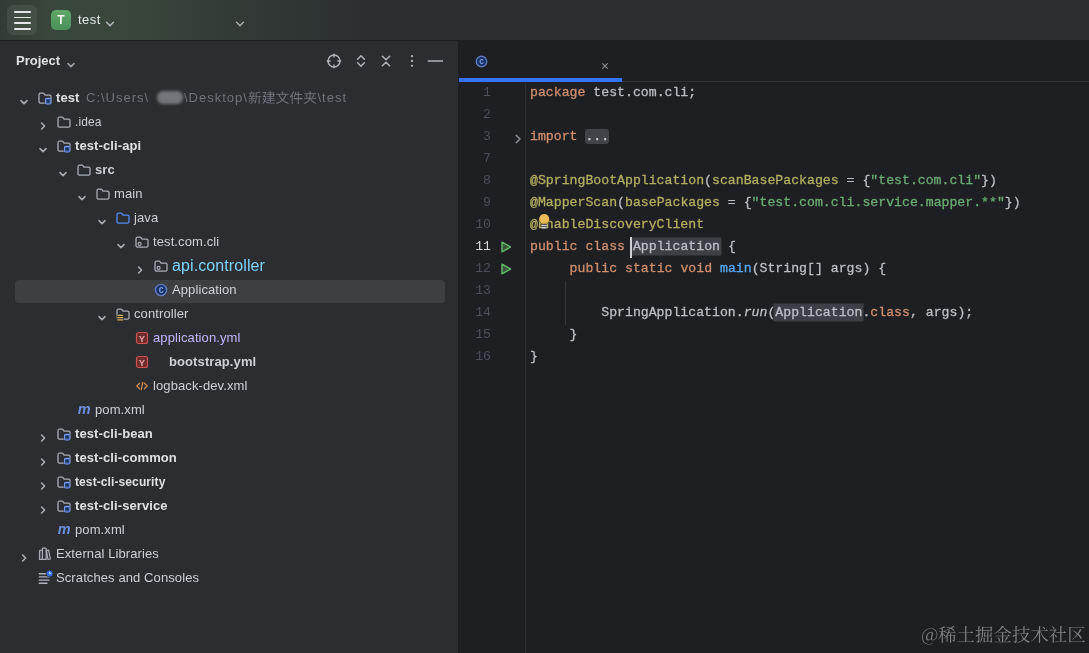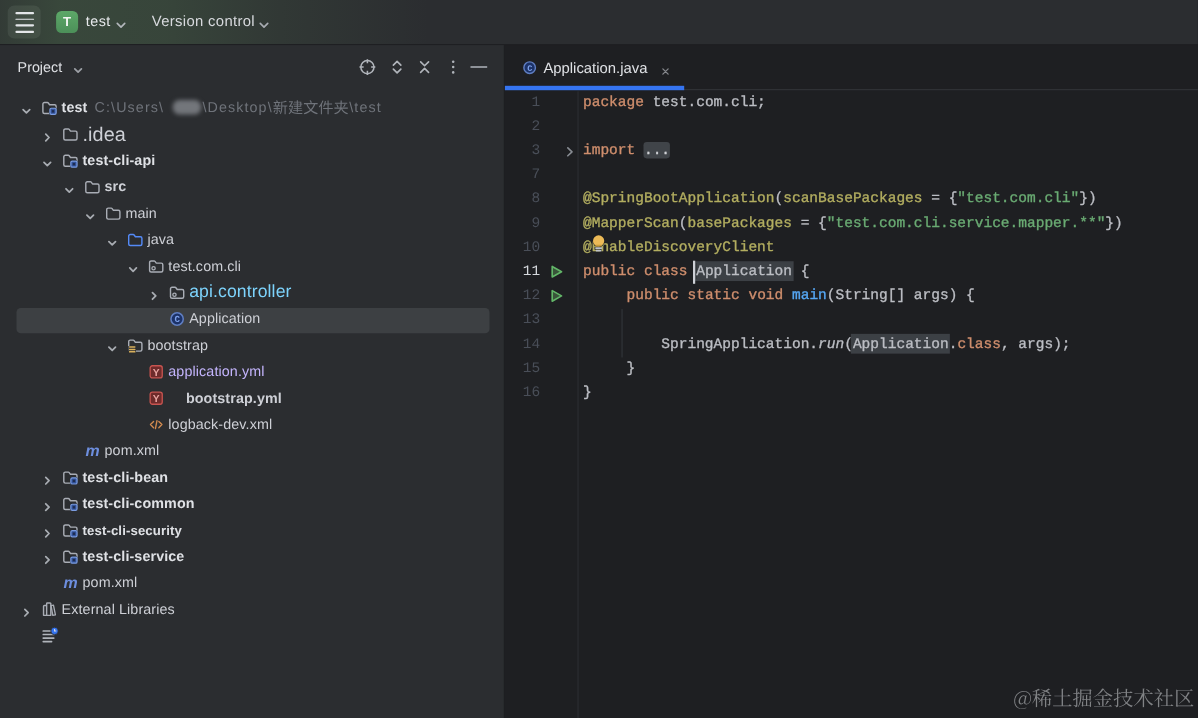--- a/index.html
+++ b/index.html
@@ -12,28 +12,27 @@
  <div style="position:absolute;left:7px;top:5px;width:30px;height:30px;border-radius:6px;background:rgba(200,225,200,.09)"></div>
  <div style="position:absolute;left:14px;top:11.2px;width:16.5px;height:1.7px;border-radius:1px;background:#e4e6e9"></div>
     <div style="position:absolute;left:14px;top:16.8px;width:16.5px;height:1.7px;border-radius:1px;background:#e4e6e9"></div>
     <div style="position:absolute;left:14px;top:22.4px;width:16.5px;height:1.7px;border-radius:1px;background:#e4e6e9"></div>
     <div style="position:absolute;left:14px;top:28.0px;width:16.5px;height:1.7px;border-radius:1px;background:#e4e6e9"></div>
  <div style="position:absolute;left:51px;top:10px;width:20px;height:20px;border-radius:5px;background:linear-gradient(180deg,#5da868,#4c9059);text-align:center;line-height:20px;font-size:12px;font-weight:700;color:#f3f5f3">T</div>
  <div style="position:absolute;left:78px;top:0;height:40px;line-height:40px;font-size:13px;letter-spacing:.45px;color:#e8eaed">test</div>
  <div style="position:absolute;left:104px;top:16px;width:12px;height:12px"><svg width="12" height="12" viewBox="0 0 12 12">
         <path d="M2.6 4.3 6 7.7 9.4 4.3" fill="none" stroke="#b3b7bc" stroke-width="1.5" stroke-linecap="round" stroke-linejoin="round"></path>
       </svg></div>
- <div style="position:absolute;left:138px;top:0;height:40px;line-height:40px;font-size:13.5px;letter-spacing:.3px;color:#d8dade">Version control</div>
  <div style="position:absolute;left:234px;top:16px;width:12px;height:12px"><svg width="12" height="12" viewBox="0 0 12 12">
         <path d="M2.6 4.3 6 7.7 9.4 4.3" fill="none" stroke="#a8acb2" stroke-width="1.5" stroke-linecap="round" stroke-linejoin="round"></path>
       </svg></div>
 </div>
 
 <div style="position:absolute;left:0;top:41px;width:458px;height:612px;background:#2b2d30">
- <div style="position:absolute;left:16px;top:8px;height:24px;line-height:24px;font-size:13px;font-weight:400;color:#dfe1e5">Project</div>
+ <div style="position:absolute;left:16px;top:8px;height:24px;line-height:24px;font-size:13px;font-weight:700;color:#dfe1e5">Project</div>
  <div style="position:absolute;left:66px;top:15px;width:10px;height:10px"><svg width="10" height="10" viewBox="0 0 10 10" style="">
         <path d="M2 3.6 5 6.6 8 3.6" fill="none" stroke="#9da0a6" stroke-width="1.6" stroke-linecap="round" stroke-linejoin="round"></path>
       </svg></div>
  <div style="position:absolute;left:326px;top:12px;width:16px;height:16px"><svg width="16" height="16" viewBox="0 0 16 16" style="">
         <circle cx="8" cy="8" r="6" fill="none" stroke="#b0b4ba" stroke-width="1.4"></circle>
         <path d="M8 0.8 V4.6 M8 11.4 V15.2 M0.8 8 H4.6 M11.4 8 H15.2" stroke="#b0b4ba" stroke-width="1.4"></path>
       </svg></div>
     <div style="position:absolute;left:353px;top:12px;width:16px;height:16px"><svg width="16" height="16" viewBox="0 0 16 16" style="">
         <path d="M4.6 6.2 8 2.8 11.4 6.2 M4.6 9.8 8 13.2 11.4 9.8" fill="none" stroke="#b0b4ba" stroke-width="1.5" stroke-linecap="round" stroke-linejoin="round"></path>
       </svg></div>
@@ -80,21 +79,21 @@
         </g>
       </g>
     </svg>
     <div style="position:absolute;left:317.5px;top:45px;height:24px;line-height:24px;font-size:13px;letter-spacing:1px;color:#6f737a;white-space:nowrap">\test</div>
     <div style="position:absolute;left:38px;top:76px;width:10px;height:10px"><svg width="10" height="10" viewBox="0 0 10 10" style="">
         <path d="M3.6 2 6.6 5 3.6 8" fill="none" stroke="#a8acb2" stroke-width="1.6" stroke-linecap="round" stroke-linejoin="round"></path>
       </svg></div>
     <div style="position:absolute;left:56px;top:73px;width:16px;height:16px"><svg width="16" height="16" viewBox="0 0 16 16" style="">
         <path d="M2 5.6 V11.8 A1.4 1.4 0 0 0 3.4 13.2 H12.6 A1.4 1.4 0 0 0 14 11.8 V6.6 A1.4 1.4 0 0 0 12.6 5.2 H8.1 L6.9 3.6 A1 1 0 0 0 6.1 3.2 H3.4 A1.4 1.4 0 0 0 2 4.6 Z" fill="none" stroke="#a9adb5" stroke-width="1.3" stroke-linejoin="round"></path>
       </svg></div>
-    <div style="position:absolute;left:75px;top:69px;height:24px;line-height:24px;font-size:18px;letter-spacing:.1px;font-weight:400;color:#ced0d6;white-space:nowrap">.idea</div>
+    <div style="position:absolute;left:75px;top:69px;height:24px;line-height:24px;font-size:12px;letter-spacing:.1px;font-weight:400;color:#ced0d6;white-space:nowrap">.idea</div>
     <div style="position:absolute;left:38px;top:100px;width:10px;height:10px"><svg width="10" height="10" viewBox="0 0 10 10" style="">
         <path d="M2 3.6 5 6.6 8 3.6" fill="none" stroke="#a8acb2" stroke-width="1.6" stroke-linecap="round" stroke-linejoin="round"></path>
       </svg></div>
     <div style="position:absolute;left:56px;top:97px;width:16px;height:16px"><svg width="16" height="16" viewBox="0 0 16 16" style="">
         <path d="M2 5.6 V11.8 A1.4 1.4 0 0 0 3.4 13.2 H12.6 A1.4 1.4 0 0 0 14 11.8 V6.6 A1.4 1.4 0 0 0 12.6 5.2 H8.1 L6.9 3.6 A1 1 0 0 0 6.1 3.2 H3.4 A1.4 1.4 0 0 0 2 4.6 Z" fill="none" stroke="#a9adb5" stroke-width="1.3" stroke-linejoin="round"></path>
         <rect x="7.6" y="7.6" width="7" height="7" rx="1.6" fill="#1e1f22" stroke="none"></rect>
         <rect x="8.4" y="8.4" width="5.6" height="5.6" rx="1.2" fill="#33549c" stroke="#7b9ce0" stroke-width="1.1"></rect>
         <rect x="10.1" y="10.1" width="2.2" height="2.2" fill="#1e2c50"></rect>
       </svg></div>
     <div style="position:absolute;left:75px;top:93px;height:24px;line-height:24px;font-size:13px;letter-spacing:.1px;font-weight:700;color:#dfe1e5;white-space:nowrap">test-cli-api</div>
@@ -144,21 +143,21 @@
     <div style="position:absolute;left:97px;top:268px;width:10px;height:10px"><svg width="10" height="10" viewBox="0 0 10 10" style="">
         <path d="M2 3.6 5 6.6 8 3.6" fill="none" stroke="#a8acb2" stroke-width="1.6" stroke-linecap="round" stroke-linejoin="round"></path>
       </svg></div>
     <div style="position:absolute;left:115px;top:265px;width:16px;height:16px"><svg width="16" height="16" viewBox="0 0 16 16" style="">
         <path d="M2 5.6 V11.8 A1.4 1.4 0 0 0 3.4 13.2 H12.6 A1.4 1.4 0 0 0 14 11.8 V6.6 A1.4 1.4 0 0 0 12.6 5.2 H8.1 L6.9 3.6 A1 1 0 0 0 6.1 3.2 H3.4 A1.4 1.4 0 0 0 2 4.6 Z" fill="none" stroke="#a9adb5" stroke-width="1.3" stroke-linejoin="round"></path>
         <rect x="1.6" y="8.6" width="7" height="6.6" fill="#2b2d30"></rect>
         <rect x="2.2" y="8.8" width="6" height="1.3" rx="0.6" fill="#d8b05c"></rect>
         <rect x="2.2" y="11" width="6" height="1.3" rx="0.6" fill="#d8b05c"></rect>
         <rect x="2.2" y="13.2" width="6" height="1.3" rx="0.6" fill="#d8b05c"></rect>
       </svg></div>
-    <div style="position:absolute;left:134px;top:261px;height:24px;line-height:24px;font-size:13px;letter-spacing:.1px;font-weight:400;color:#ced0d6;white-space:nowrap">bootstrap</div>
+    <div style="position:absolute;left:134px;top:261px;height:24px;line-height:24px;font-size:13px;letter-spacing:.1px;font-weight:400;color:#ced0d6;white-space:nowrap">controller</div>
     <div style="position:absolute;left:134px;top:289px;width:16px;height:16px"><svg width="16" height="16" viewBox="0 0 16 16" style="">
         <rect x="2.5" y="2.5" width="11" height="11" rx="2" fill="#6e2b2b" stroke="#c75450" stroke-width="1.2"></rect>
         <text x="8" y="11.6" font-family="Liberation Sans" font-size="9.4" font-weight="bold" fill="#e8a5a2" text-anchor="middle">Y</text>
       </svg></div>
     <div style="position:absolute;left:153px;top:285px;height:24px;line-height:24px;font-size:13px;letter-spacing:.1px;font-weight:400;color:#c4b5fd;white-space:nowrap">application.yml</div>
     <div style="position:absolute;left:134px;top:313px;width:16px;height:16px"><svg width="16" height="16" viewBox="0 0 16 16" style="">
         <rect x="2.5" y="2.5" width="11" height="11" rx="2" fill="#6e2b2b" stroke="#c75450" stroke-width="1.2"></rect>
         <text x="8" y="11.6" font-family="Liberation Sans" font-size="9.4" font-weight="bold" fill="#e8a5a2" text-anchor="middle">Y</text>
       </svg></div>
     <div style="position:absolute;left:169px;top:309px;height:24px;line-height:24px;font-size:13px;letter-spacing:.1px;font-weight:700;color:#ced0d6;white-space:nowrap">bootstrap.yml</div>
@@ -223,30 +222,30 @@
       </svg></div>
     <div style="position:absolute;left:56px;top:501px;height:24px;line-height:24px;font-size:13px;letter-spacing:.1px;font-weight:400;color:#ced0d6;white-space:nowrap">External Libraries</div>
     <div style="position:absolute;left:37px;top:529px;width:16px;height:16px"><svg width="16" height="16" viewBox="0 0 16 16" style="">
         <rect x="1.6" y="3.0" width="9.5" height="1.4" rx="0.6" fill="#b0b4ba"></rect>
         <rect x="1.6" y="6.2" width="11" height="1.4" rx="0.6" fill="#b0b4ba"></rect>
         <rect x="1.6" y="9.4" width="11" height="1.4" rx="0.6" fill="#b0b4ba"></rect>
         <rect x="1.6" y="12.6" width="9" height="1.4" rx="0.6" fill="#b0b4ba"></rect>
         <circle cx="12.6" cy="3.6" r="3.4" fill="#3574f0" stroke="#2b2d30" stroke-width="0.8"></circle>
         <path d="M12.6 1.9 V3.6 H14.2" stroke="#d5dae0" stroke-width="1" fill="none"></path>
       </svg></div>
+    <div style="position:absolute;left:56px;top:525px;height:24px;line-height:24px;font-size:13px;letter-spacing:.1px;font-weight:400;color:#ced0d6;white-space:nowrap">Scratches and Consoles</div>
 </div>
 
 <div style="position:absolute;left:459px;top:41px;width:630px;height:612px;background:#1e1f22">
 
  <div style="position:absolute;left:0;top:0;width:630px;height:41px;border-bottom:1px solid #313338">
   <div style="position:absolute;left:15px;top:13px;width:15px;height:15px"><svg width="15" height="15" viewBox="0 0 16 16">
           <circle cx="8" cy="8" r="5.6" fill="#1c3268" stroke="#5f7ec2" stroke-width="1.4"></circle>
           <text x="8.2" y="11" font-family="Liberation Mono" font-size="8.4" font-weight="bold" fill="#7da0e8" text-anchor="middle">C</text>
         </svg></div>
-  <div style="position:absolute;left:35px;top:0;height:41px;line-height:41px;font-size:13.5px;color:#dfe1e5">Application.java</div>
   <div style="position:absolute;left:141px;top:16px;width:10px;height:10px"><svg width="10" height="10" viewBox="0 0 10 10" style="">
           <path d="M2.6 2.6 7.4 7.4 M7.4 2.6 2.6 7.4" stroke="#85878c" stroke-width="1.2" stroke-linecap="round"></path>
         </svg></div>
   <div style="position:absolute;left:0;top:37px;width:163px;height:4px;background:#3574f0"></div>
  </div>
 
  <div style="position:absolute;left:66px;top:42px;width:1px;height:570px;background:#2c2e32"></div>
 
  <div class="mono" style="position:absolute;left:0px;top:41px;width:32px;text-align:right;color:#494e58">
       <div style="">1</div>

